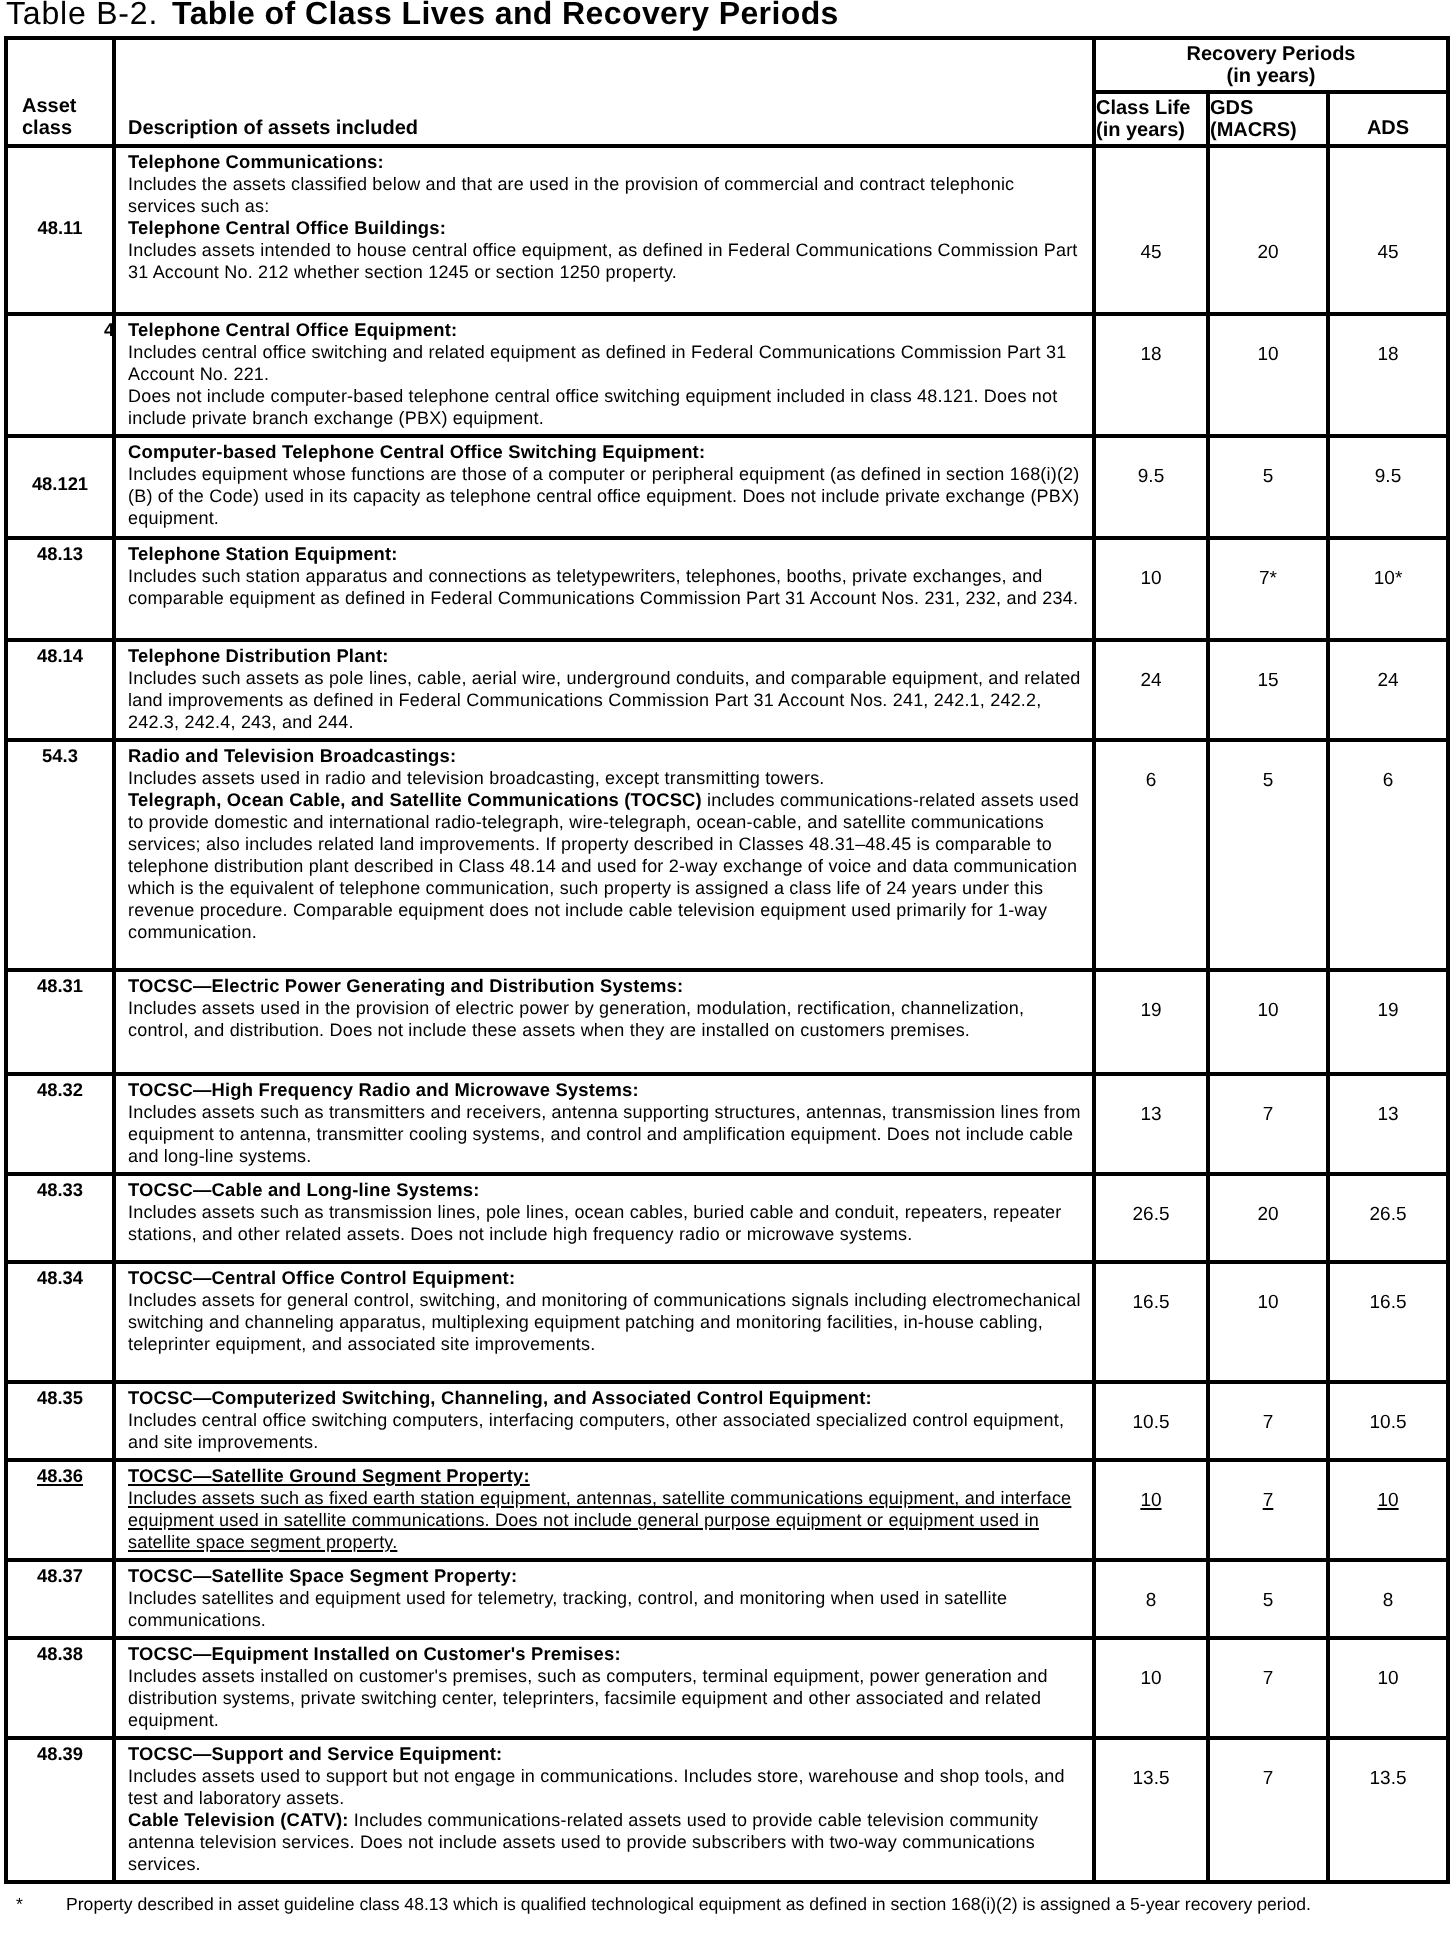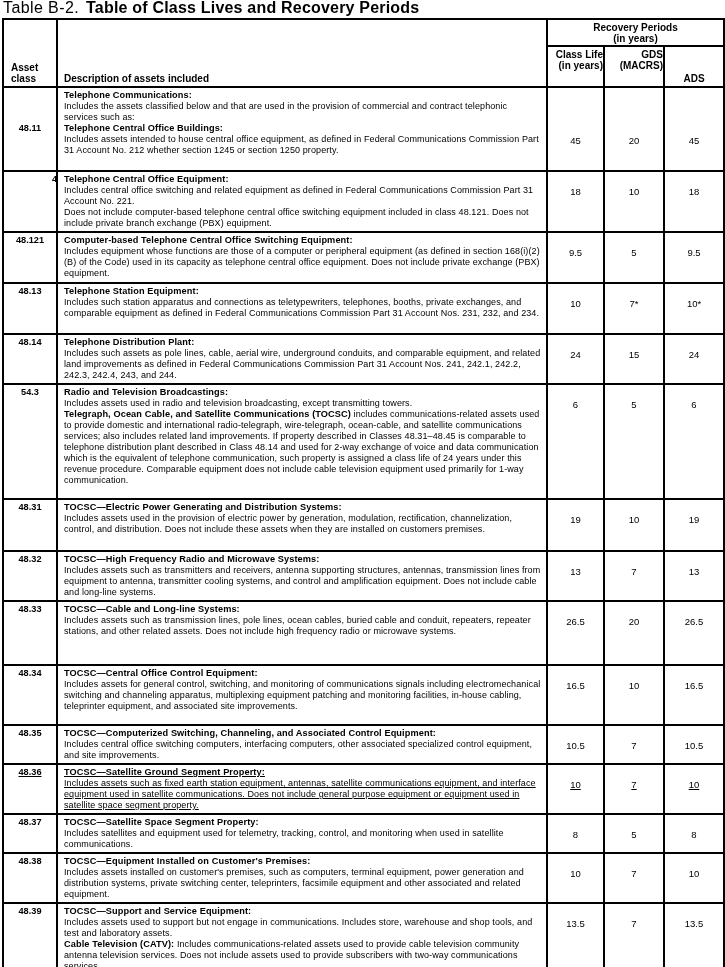--- a/index.html
+++ b/index.html
@@ -18,21 +18,21 @@
     border-collapse:collapse; table-layout:fixed;
     margin-left:2px; width:721px;
     background:#fff;
   }
   th, td { border:2px solid #000; padding:0; vertical-align:top; overflow:hidden; }
 
   thead th { font-size:10px; line-height:11px; font-weight:bold; }
   .th-asset   { vertical-align:bottom; text-align:left; padding:0 0 2px 7px; }
   .th-desc    { vertical-align:bottom; text-align:left; padding:0 0 2px 6px; }
   .th-recovery{ text-align:center; vertical-align:middle; height:25px; }
-  .th-cl, .th-gds { text-align:right; vertical-align:bottom; padding-bottom:15px; height:24px;margin-top:20px; }
+  .th-cl, .th-gds { text-align:left; vertical-align:bottom; padding-bottom:1px; height:24px;margin-top:20px; }
   .th-ads     { text-align:center; vertical-align:bottom; padding-bottom:2px; }
 
   td.asset { text-align:center; font-weight:bold; font-size:9.2px; line-height:11px; }
   td.asset span { display:block; }
   td.desc  { font-size:9px; line-height:11px; padding:2px 5px 2px 6px; letter-spacing:0.1px; }
   td.desc .b { font-weight:bold; font-size:9.2px; }
   td.num   { text-align:center; font-size:9.5px; }
   td.num span { display:block; line-height:11px; }
 
   .footnote { display:flex; margin:5px 0 0 2px; width:719px; font-size:8.8px; line-height:11px; }
@@ -112,21 +112,21 @@
     <td class="num">
             <span style="padding-top: 14px;">10</span>
           </td>
     <td class="num">
             <span style="padding-top: 14px;">18</span>
           </td>
   </tr>
 
   <tr style="height: 51px;">
     <td class="asset">
-            <span style="padding-top: 2px;">48.121</span>
+            <span style="padding-top: 18px;">48.121</span>
           </td>
     <td class="desc"><span class="b">Computer-based Telephone Central Office Switching Equipment:</span><br><span>Includes equipment whose functions are those of a computer or peripheral equipment (as defined in section 168(i)(2)(B) of the Code) used in its capacity as telephone central office equipment. Does not include private exchange (PBX) equipment.</span></td>
     <td class="num">
             <span style="padding-top: 14px;">9.5</span>
           </td>
     <td class="num">
             <span style="padding-top: 14px;">5</span>
           </td>
     <td class="num">
             <span style="padding-top: 14px;">9.5</span>
@@ -206,21 +206,21 @@
             <span style="padding-top: 14px;">13</span>
           </td>
     <td class="num">
             <span style="padding-top: 14px;">7</span>
           </td>
     <td class="num">
             <span style="padding-top: 14px;">13</span>
           </td>
   </tr>
 
-  <tr style="height: 64px;">
+  <tr style="height: 44px;">
     <td class="asset">
             <span style="padding-top: 2px;">48.33</span>
           </td>
     <td class="desc"><span class="b">TOCSC—Cable and Long-line Systems:</span><br><span>Includes assets such as transmission lines, pole lines, ocean cables, buried cable and conduit, repeaters, repeater stations, and other related assets. Does not include high frequency radio or microwave systems.</span></td>
     <td class="num">
             <span style="padding-top: 14px;">26.5</span>
           </td>
     <td class="num">
             <span style="padding-top: 14px;">20</span>
           </td>

